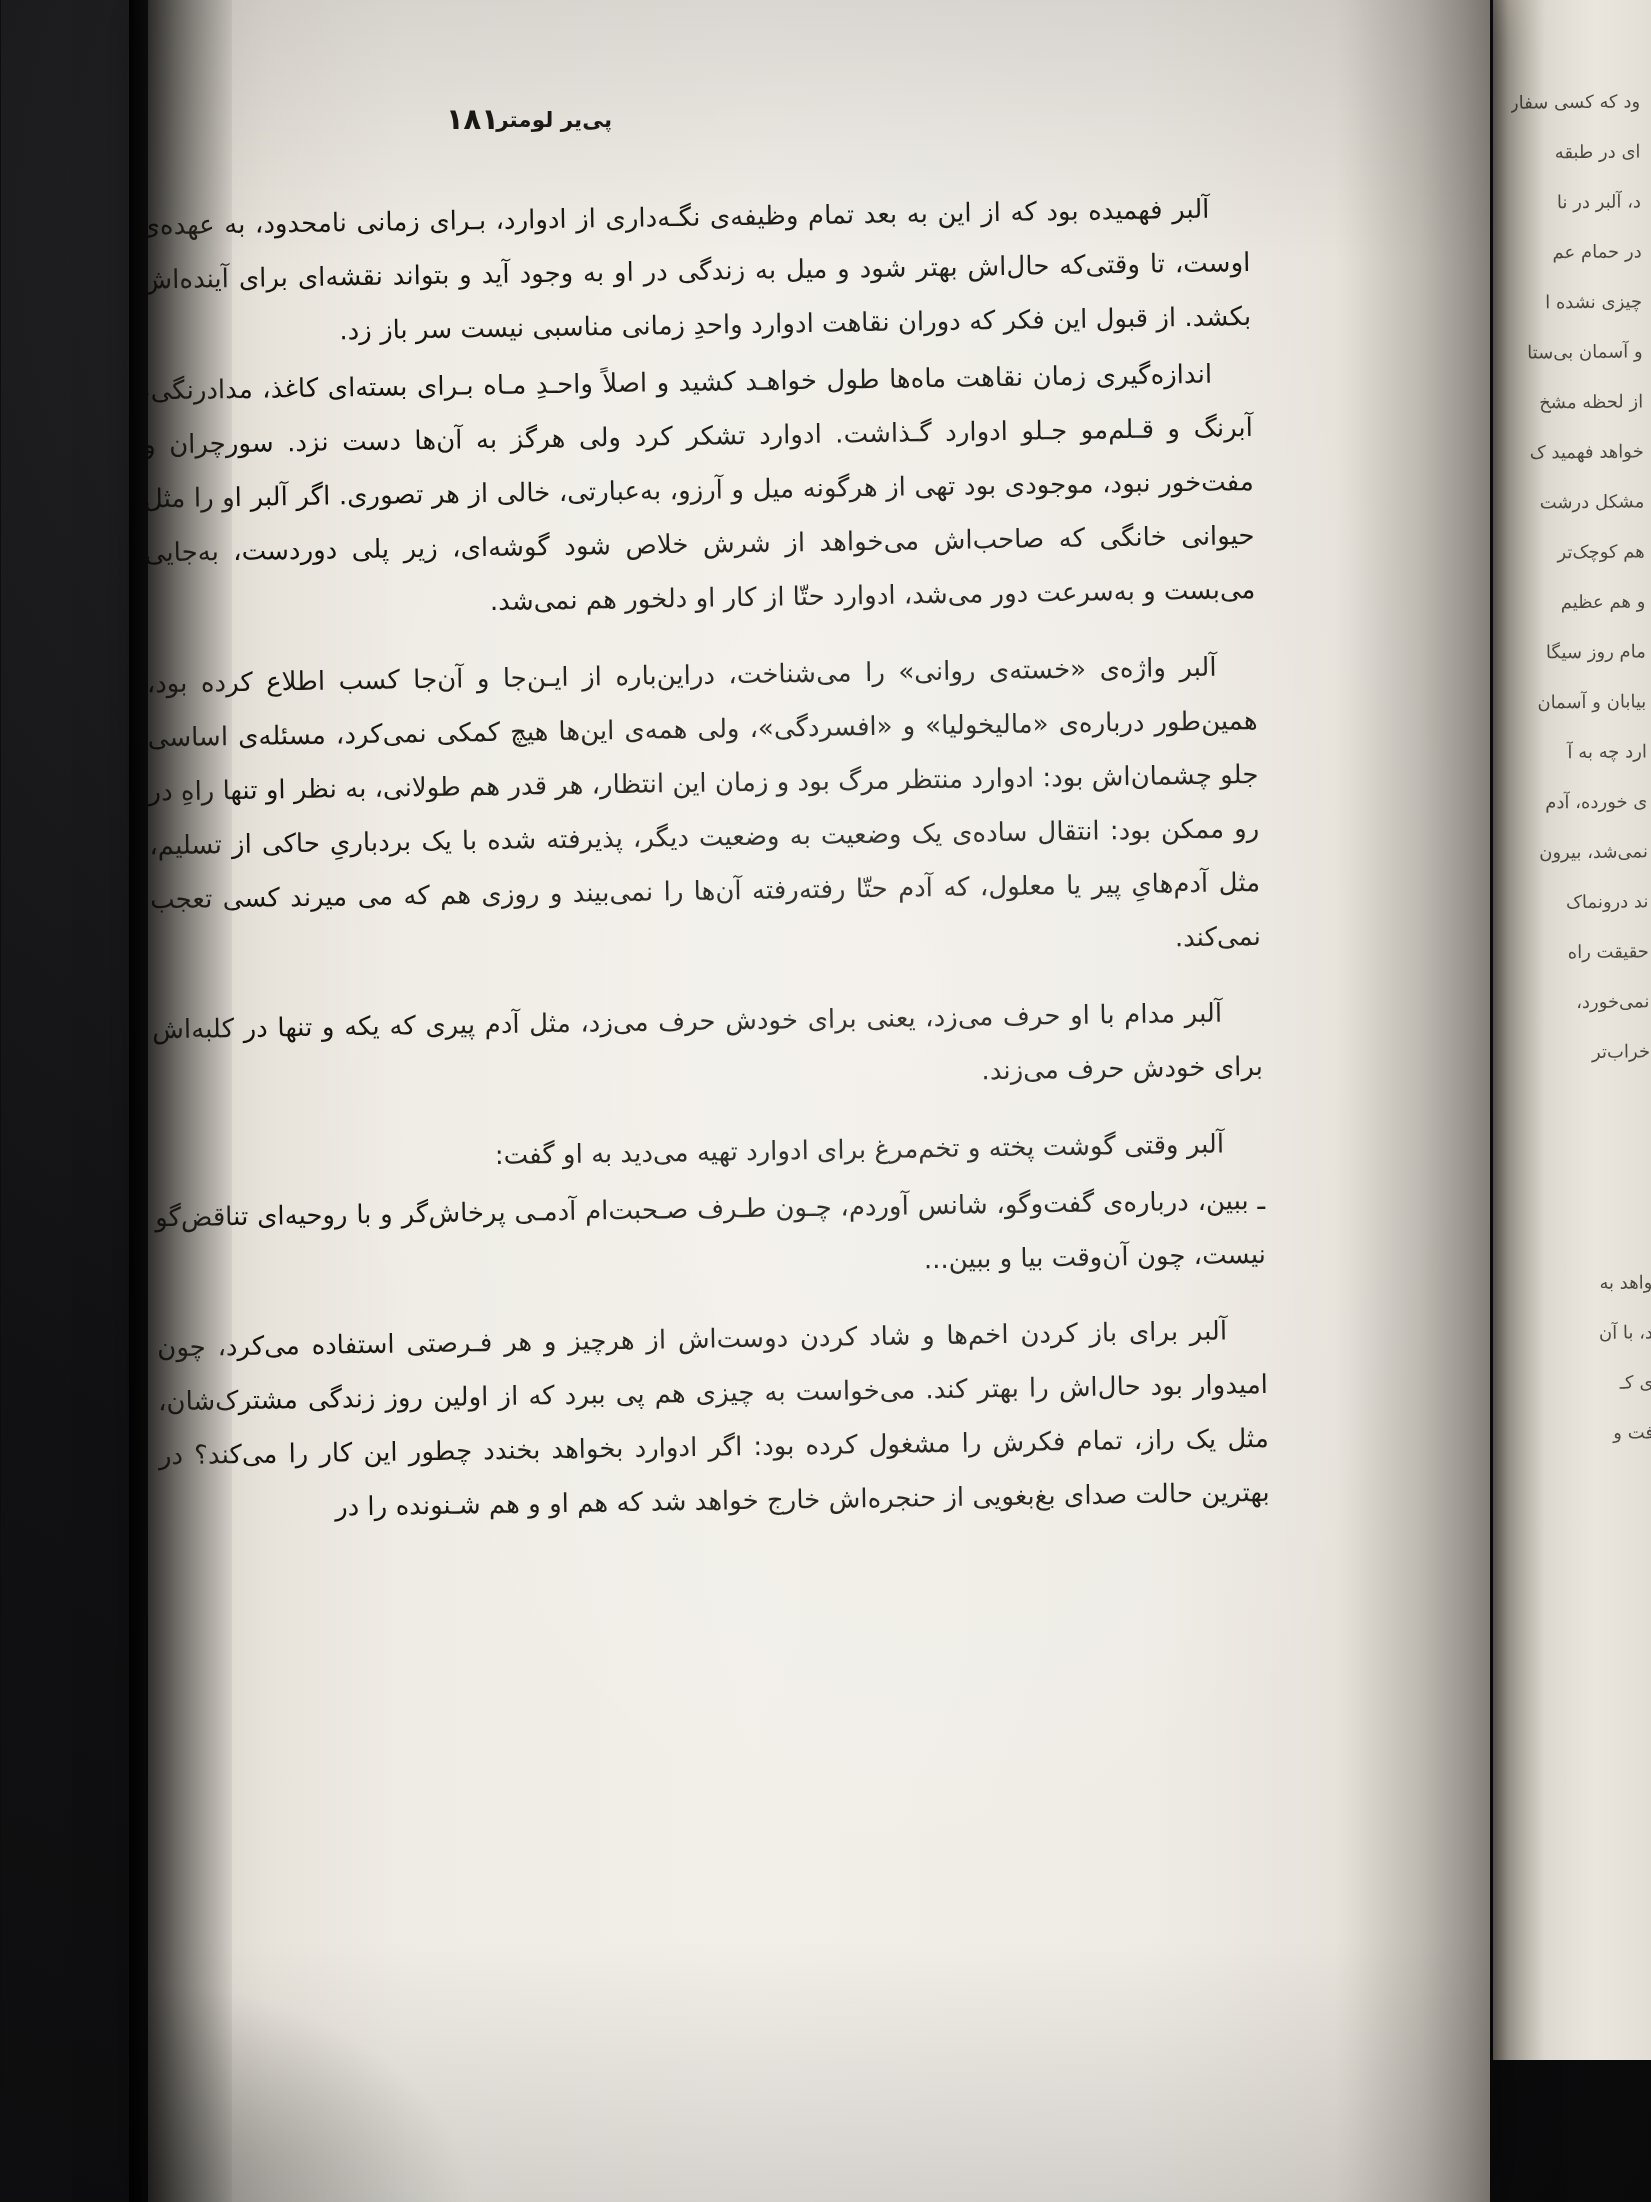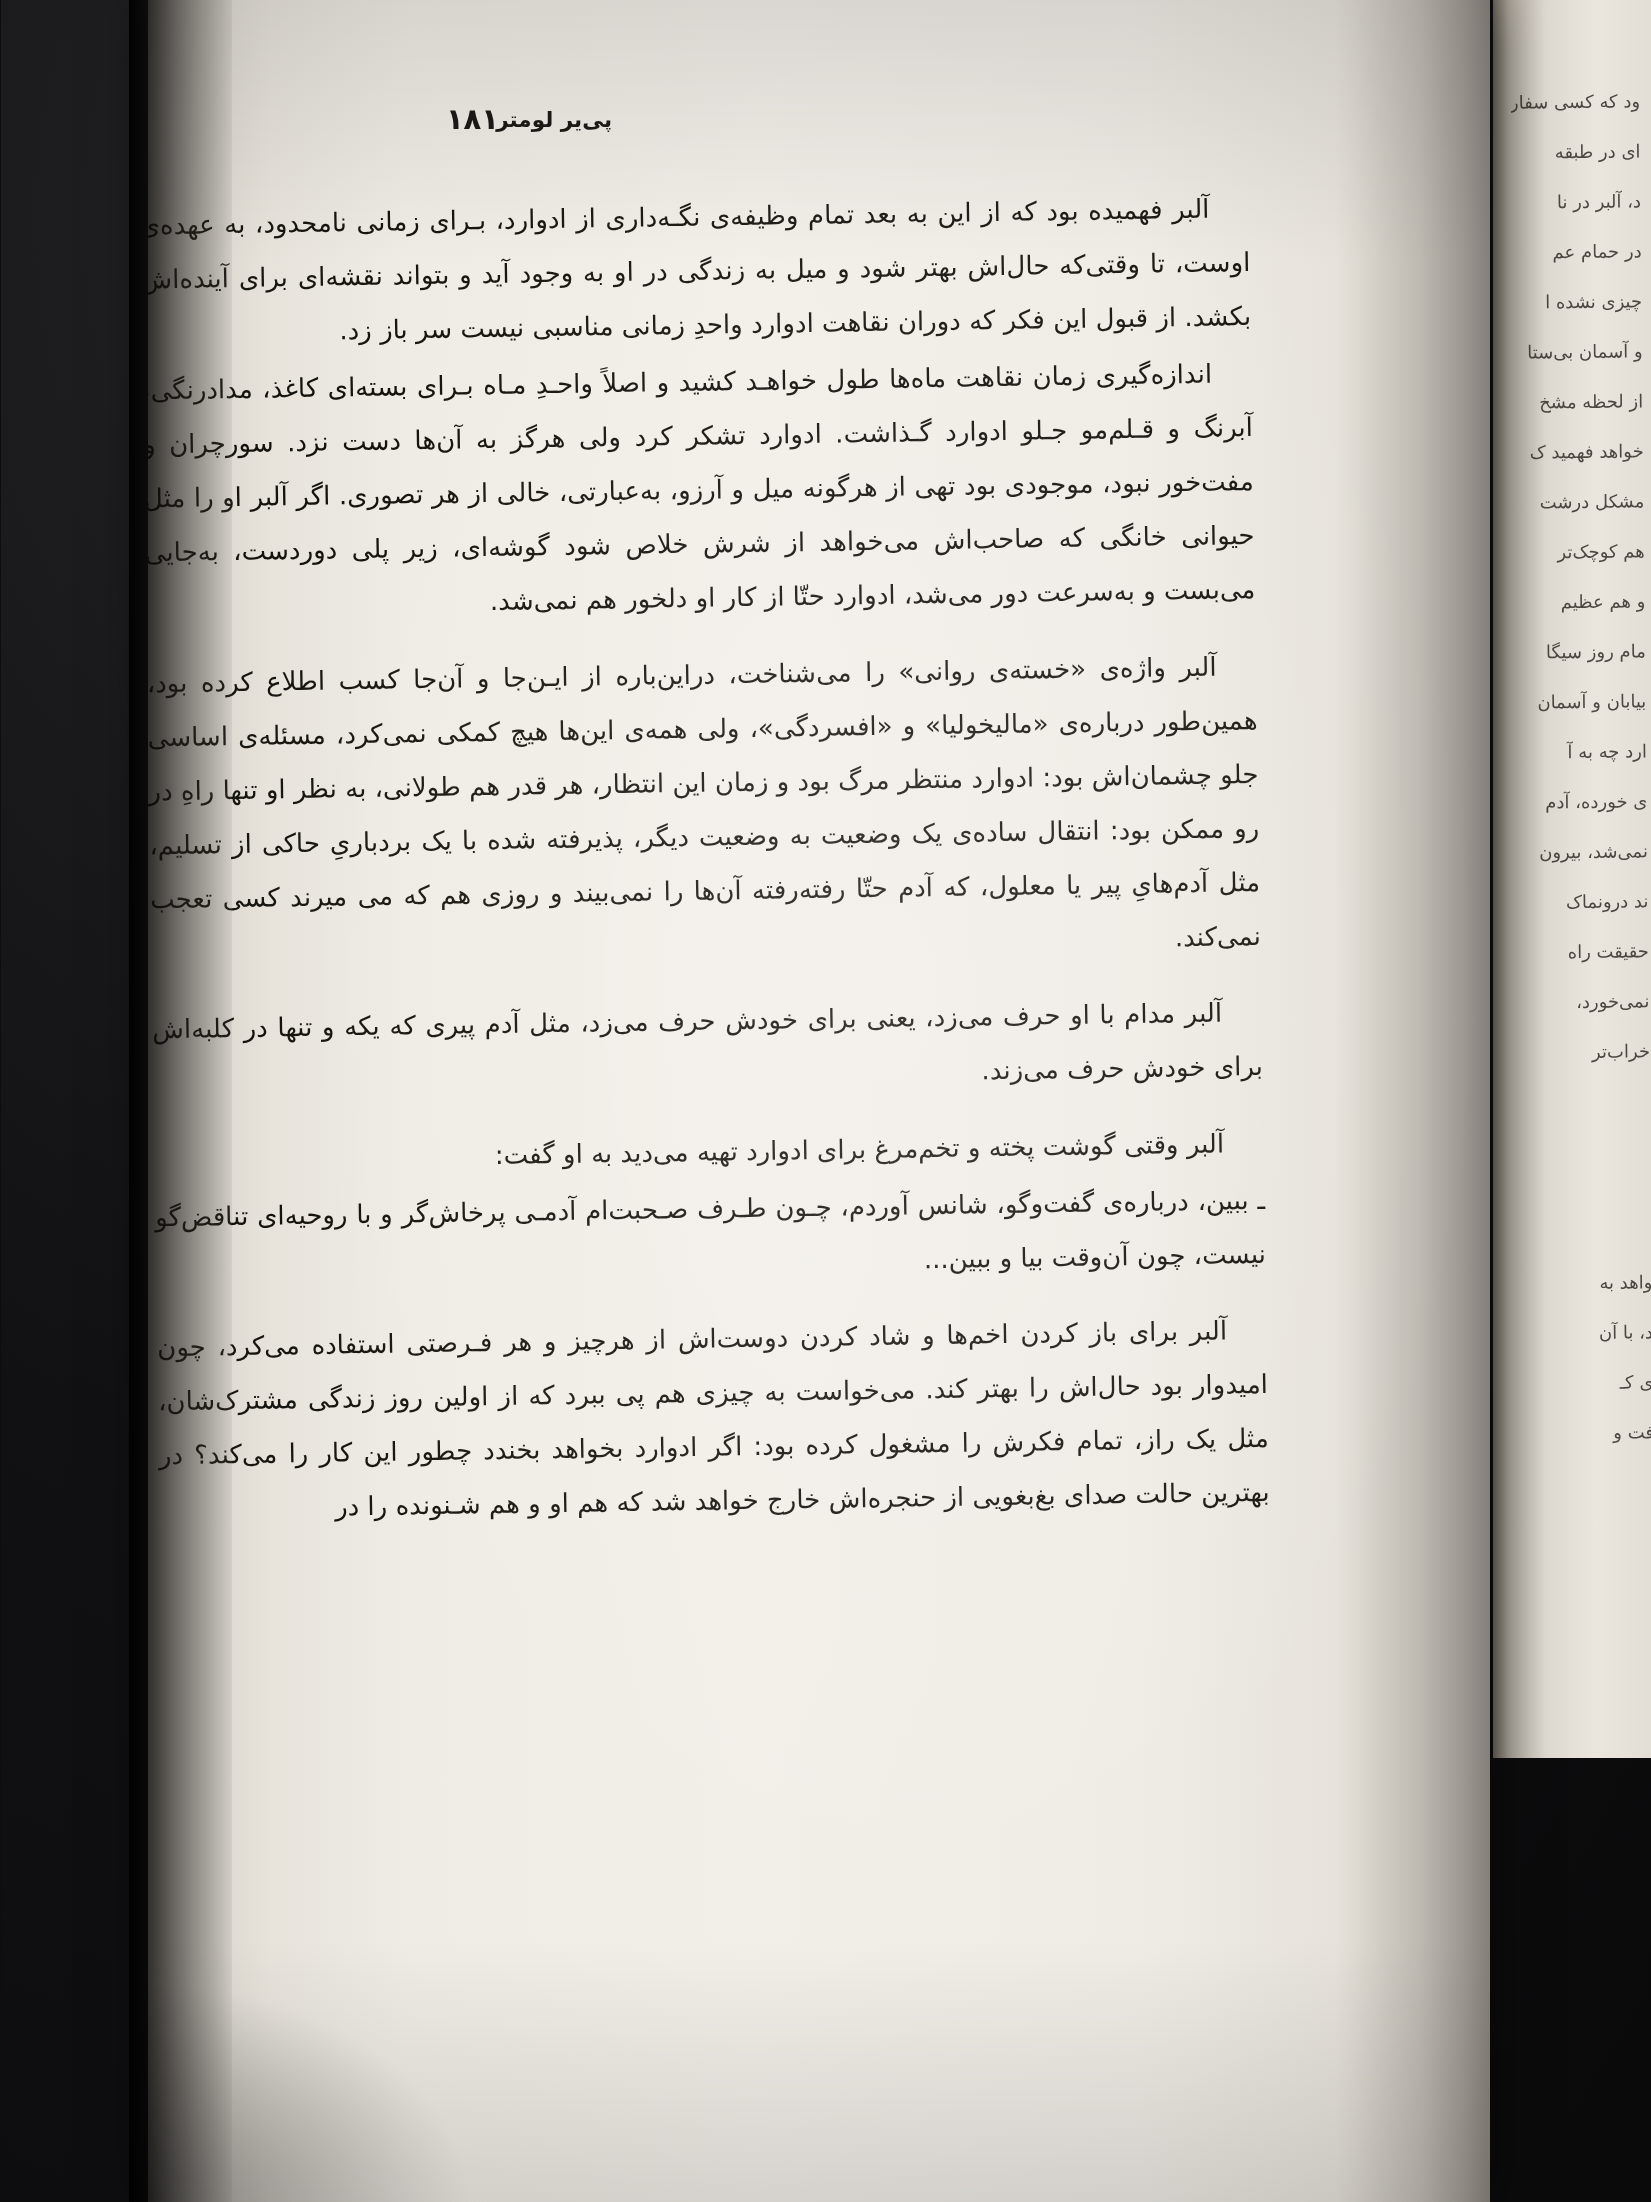--- a/index.html
+++ b/index.html
@@ -79,21 +79,21 @@
     z-index: 5;
     pointer-events: none;
   }
 
   
   .facing-page {
     position: absolute;
     left: 1493px;
     top: 0;
     width: 159px;
-    height: 1758px;
+    height: 2060px;
     background:
       linear-gradient(to right, #6e675d 0px, #aaa49a 15.5px, #ded9d0 52px, #eae6de 103px, #e2ded5 159px);
     z-index: 2;
     overflow: hidden;
   }
   .facing-text {
     position: absolute;
     right: 5.2px;
     top: 77px;
     width: 129px;

